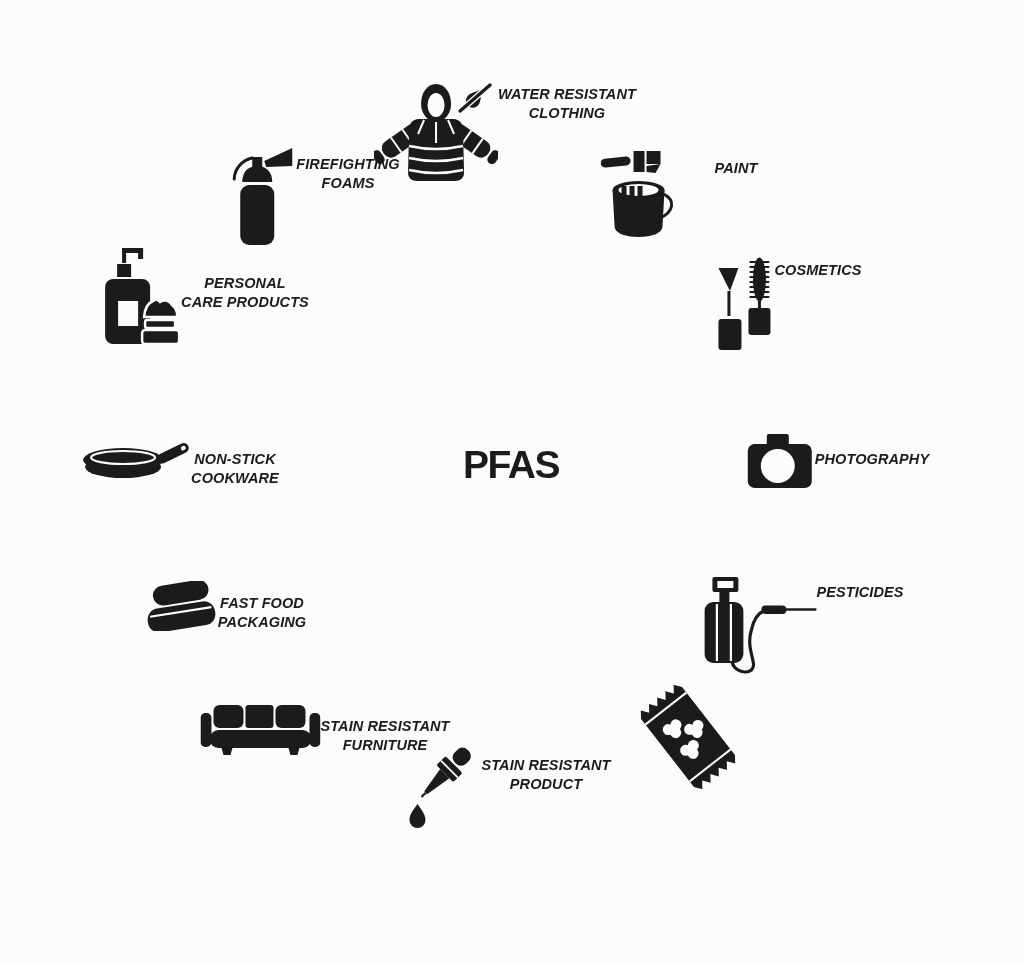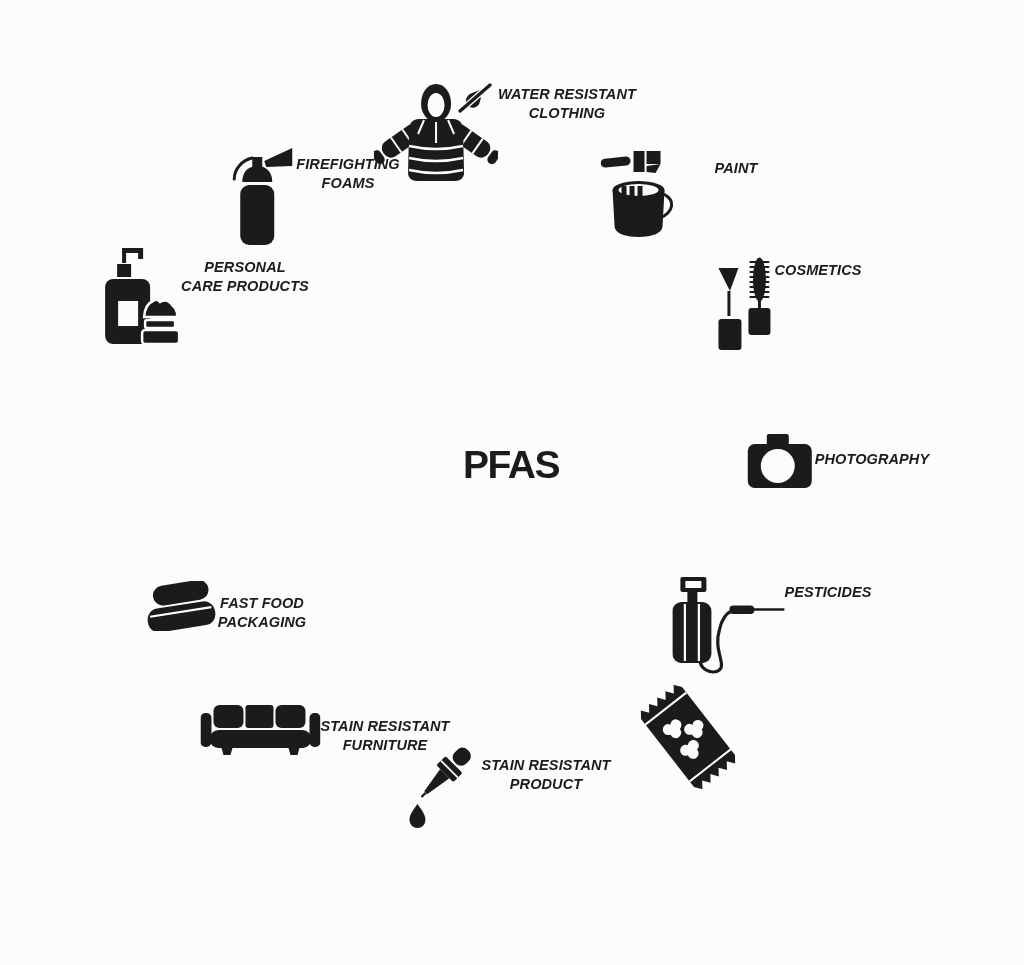--- a/index.html
+++ b/index.html
@@ -98,21 +98,21 @@
         <rect class="k" x="22" y="2" width="22" height="14" rx="2"></rect>
         <rect class="k" x="3" y="12" width="64" height="44" rx="7"></rect>
         <circle class="w" cx="33" cy="34" r="17"></circle>
       </svg>
     </div>
     <figcaption class="label" style="margin-top:18px;">
       <div>PHOTOGRAPHY</div>
     </figcaption>
   </figure>
 
-  <figure class="item" style="left:772px; top:575px;">
+  <figure class="item" style="left:804px; top:575px;">
     <div class="icon">
       <svg width="112" height="100" viewBox="0 0 112 100">
         <rect class="k" x="8" y="2" width="26" height="15" rx="2"></rect>
         <rect class="w" x="13" y="6" width="16" height="7"></rect>
         <rect class="k" x="15" y="17" width="10" height="10"></rect>
         <rect class="k" x="0" y="27" width="39" height="61" rx="9"></rect>
         <path class="ws" stroke-width="2.2" d="M12.5,29 V86 M26.5,29 V86"></path>
         <path class="ks" stroke-width="3.2" d="M28,88 C31,99 51,101 49,88 C47,77 43,68 47,55 C49,45 54,38 60,35.5"></path>
         <rect class="k" x="57" y="30.5" width="25" height="8.5" rx="4"></rect>
         <path class="ks" stroke-width="2.4" d="M82,34.5 H112"></path>
@@ -193,36 +193,53 @@
           <path class="ws" stroke-width="2.2" d="M7,31 H69"></path>
         </g>
       </svg>
     </div>
     <figcaption class="label" style="margin-top:13px;">
       <div>FAST FOOD</div>
       <div>PACKAGING</div>
     </figcaption>
   </figure>
 
+  <figure class="item" style="left:181px; top:436px;">
+    <div class="icon">
+      <svg width="108" height="52" viewBox="0 0 108 52">
+        <g transform="rotate(-26 80 22)">
+          <rect class="k" x="74" y="17" width="34" height="10" rx="5"></rect>
+          <rect class="w" x="100" y="20" width="5" height="4" rx="2"></rect>
+        </g>
+        <ellipse class="k" cx="40" cy="24" rx="40" ry="12"></ellipse>
+        <ellipse class="k" cx="40" cy="31" rx="38" ry="11"></ellipse>
+        <ellipse class="ws" stroke-width="2.2" cx="40" cy="21.5" rx="32" ry="6.5"></ellipse>
+      </svg>
+    </div>
+    <figcaption class="label" style="margin-top:14px;">
+      <div>NON-STICK</div>
+      <div>COOKWARE</div>
+    </figcaption>
+  </figure>
 
   <figure class="item" style="left:207px; top:248px;">
     <div class="icon">
       <svg width="76" height="96" viewBox="0 0 76 96">
         <rect class="k" x="17" y="0" width="20" height="5"></rect>
         <rect class="k" x="17" y="0" width="4" height="15"></rect>
         <rect class="k" x="33" y="0" width="5" height="11"></rect>
         <rect class="k" x="12" y="16" width="14" height="13"></rect>
         <rect class="k" x="0" y="31" width="45" height="65" rx="8"></rect>
         <rect class="w" x="13" y="53" width="20" height="25"></rect>
         <path class="kw" d="M39,69 Q40,56 48,53 Q52,50 55,54 Q62,50 67,57 Q71,60 72,65 L72,69 Z"></path>
         <rect class="kw" x="40" y="72" width="30" height="8" rx="2"></rect>
         <rect class="kw" x="37" y="82" width="37" height="14" rx="3"></rect>
       </svg>
     </div>
-    <figcaption class="label" style="margin-top:10px;">
+    <figcaption class="label" style="margin-top:26px;">
       <div>PERSONAL</div>
       <div>CARE PRODUCTS</div>
     </figcaption>
   </figure>
 
   <figure class="item" style="left:315px; top:145px;">
     <div class="icon">
       <svg width="66" height="100" viewBox="0 0 66 100">
         <path class="ks" stroke-width="3" d="M22,13 C12,15 4,24 4,34"></path>
         <rect class="k" x="22" y="12" width="10" height="10"></rect>

